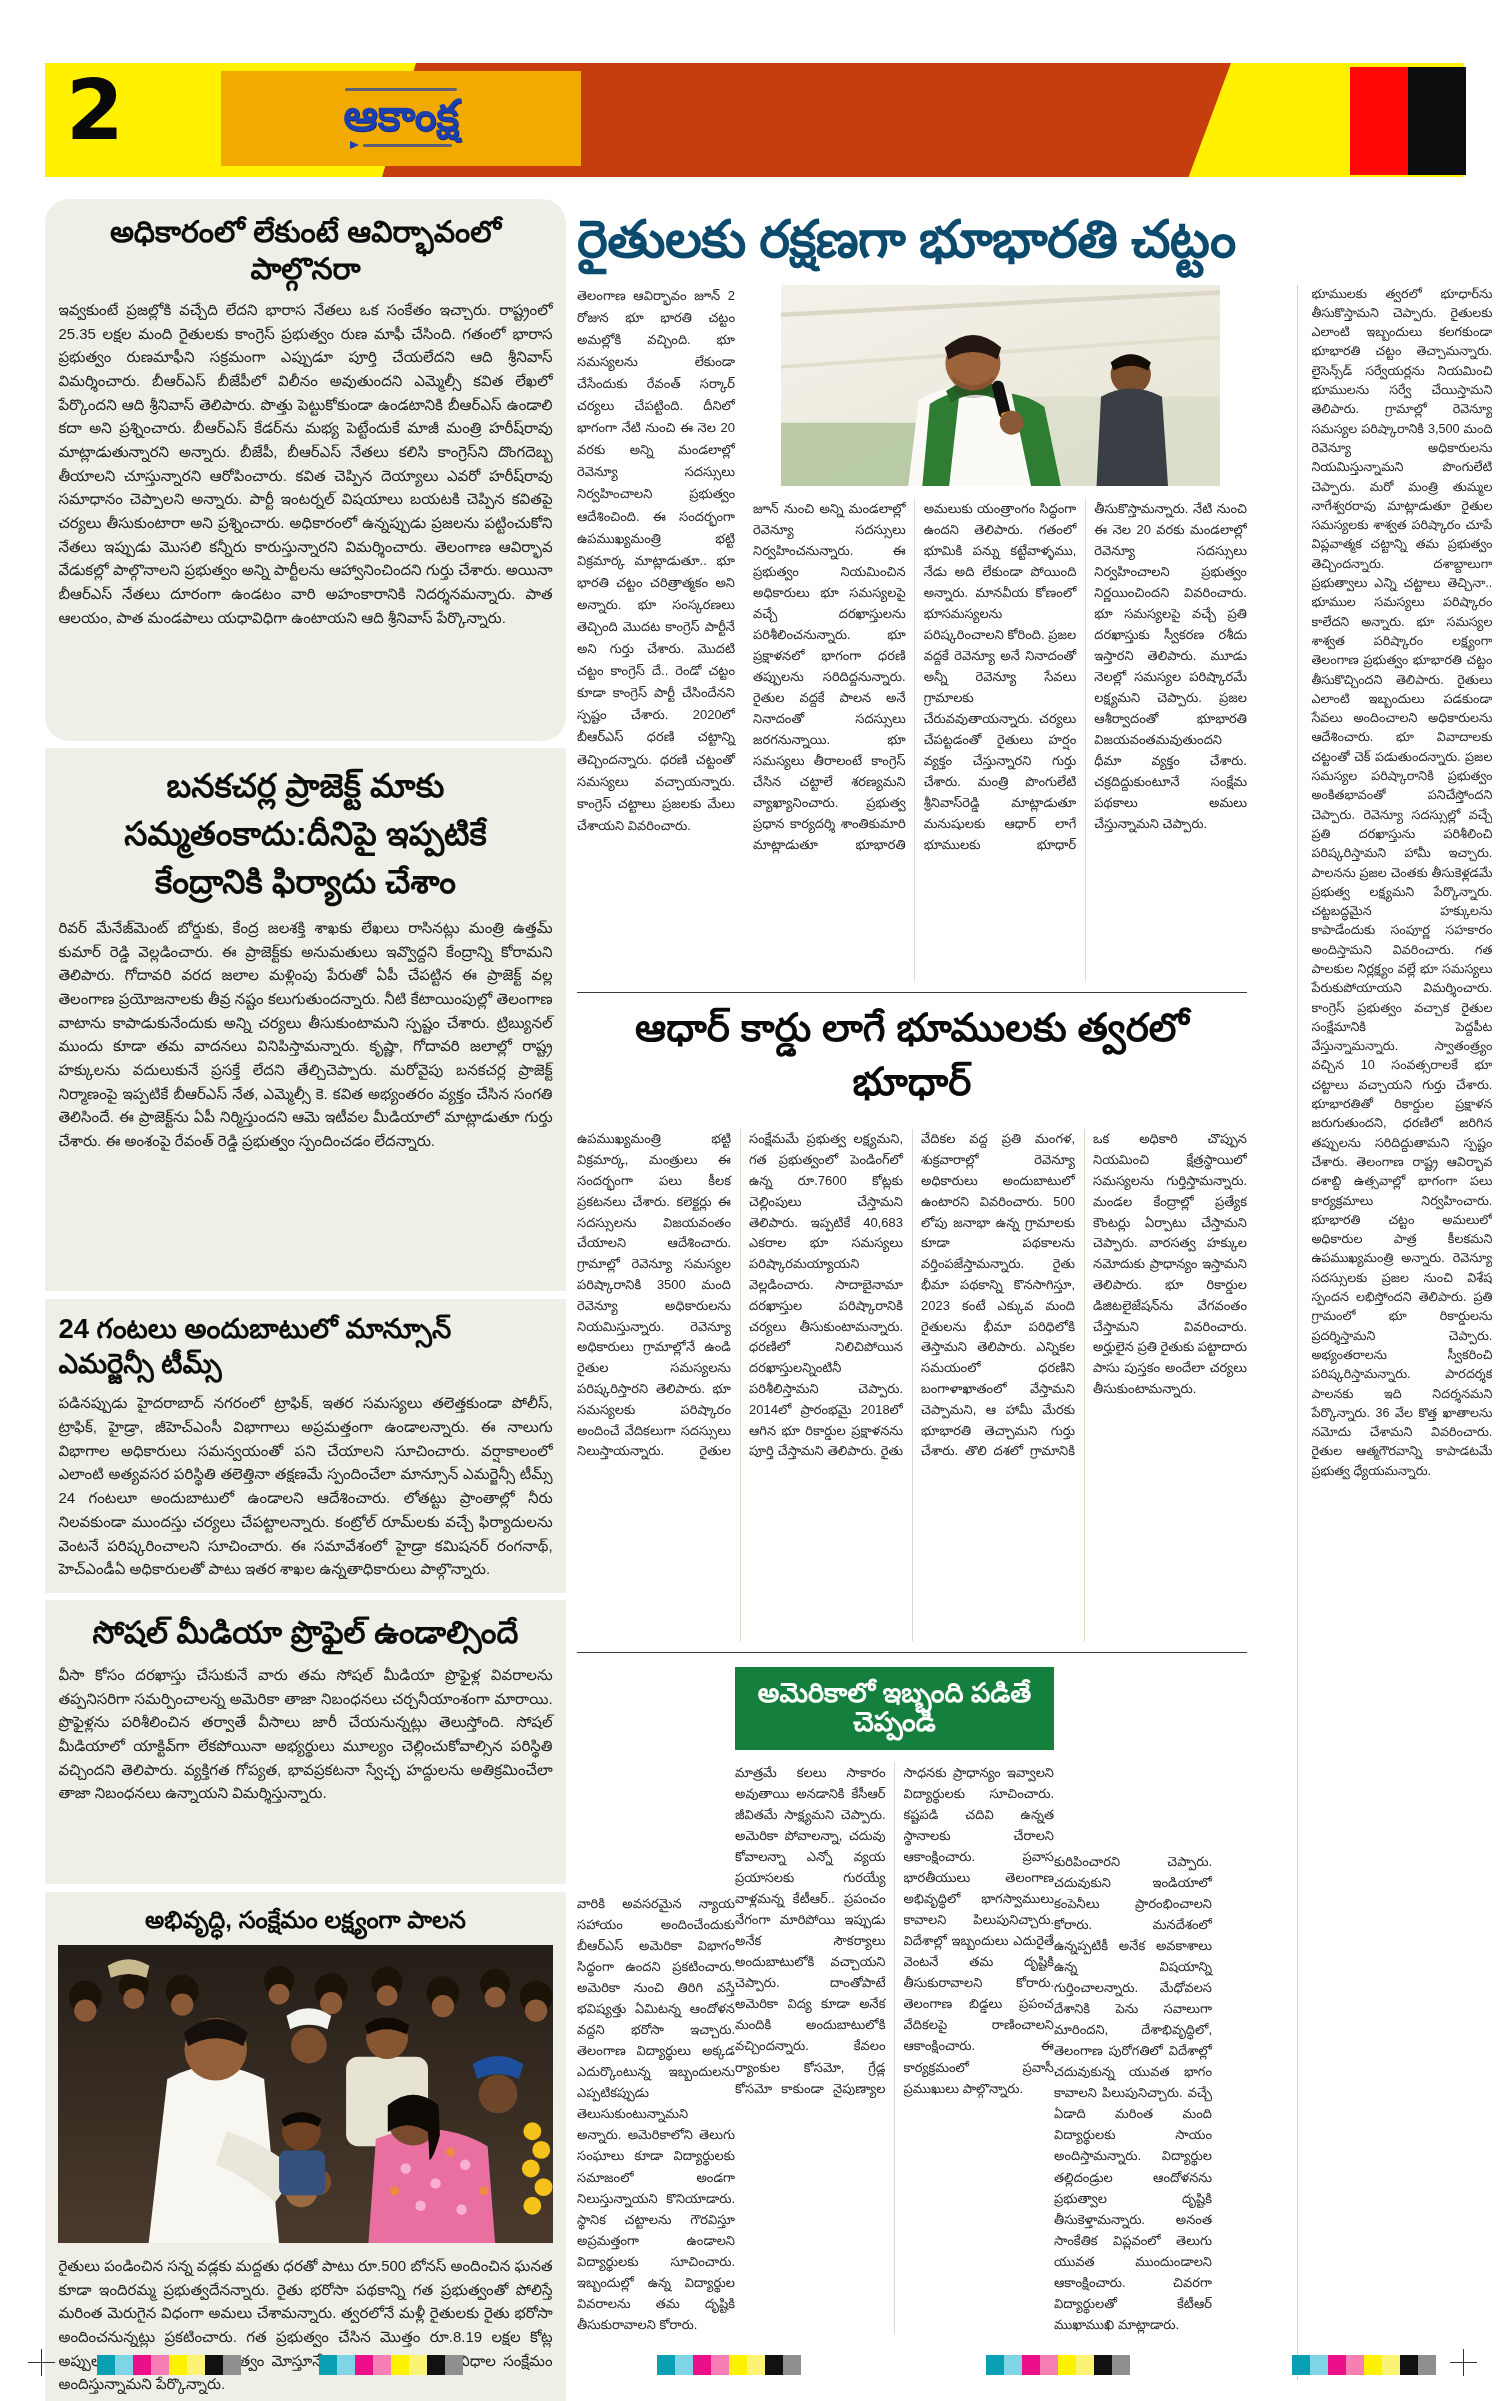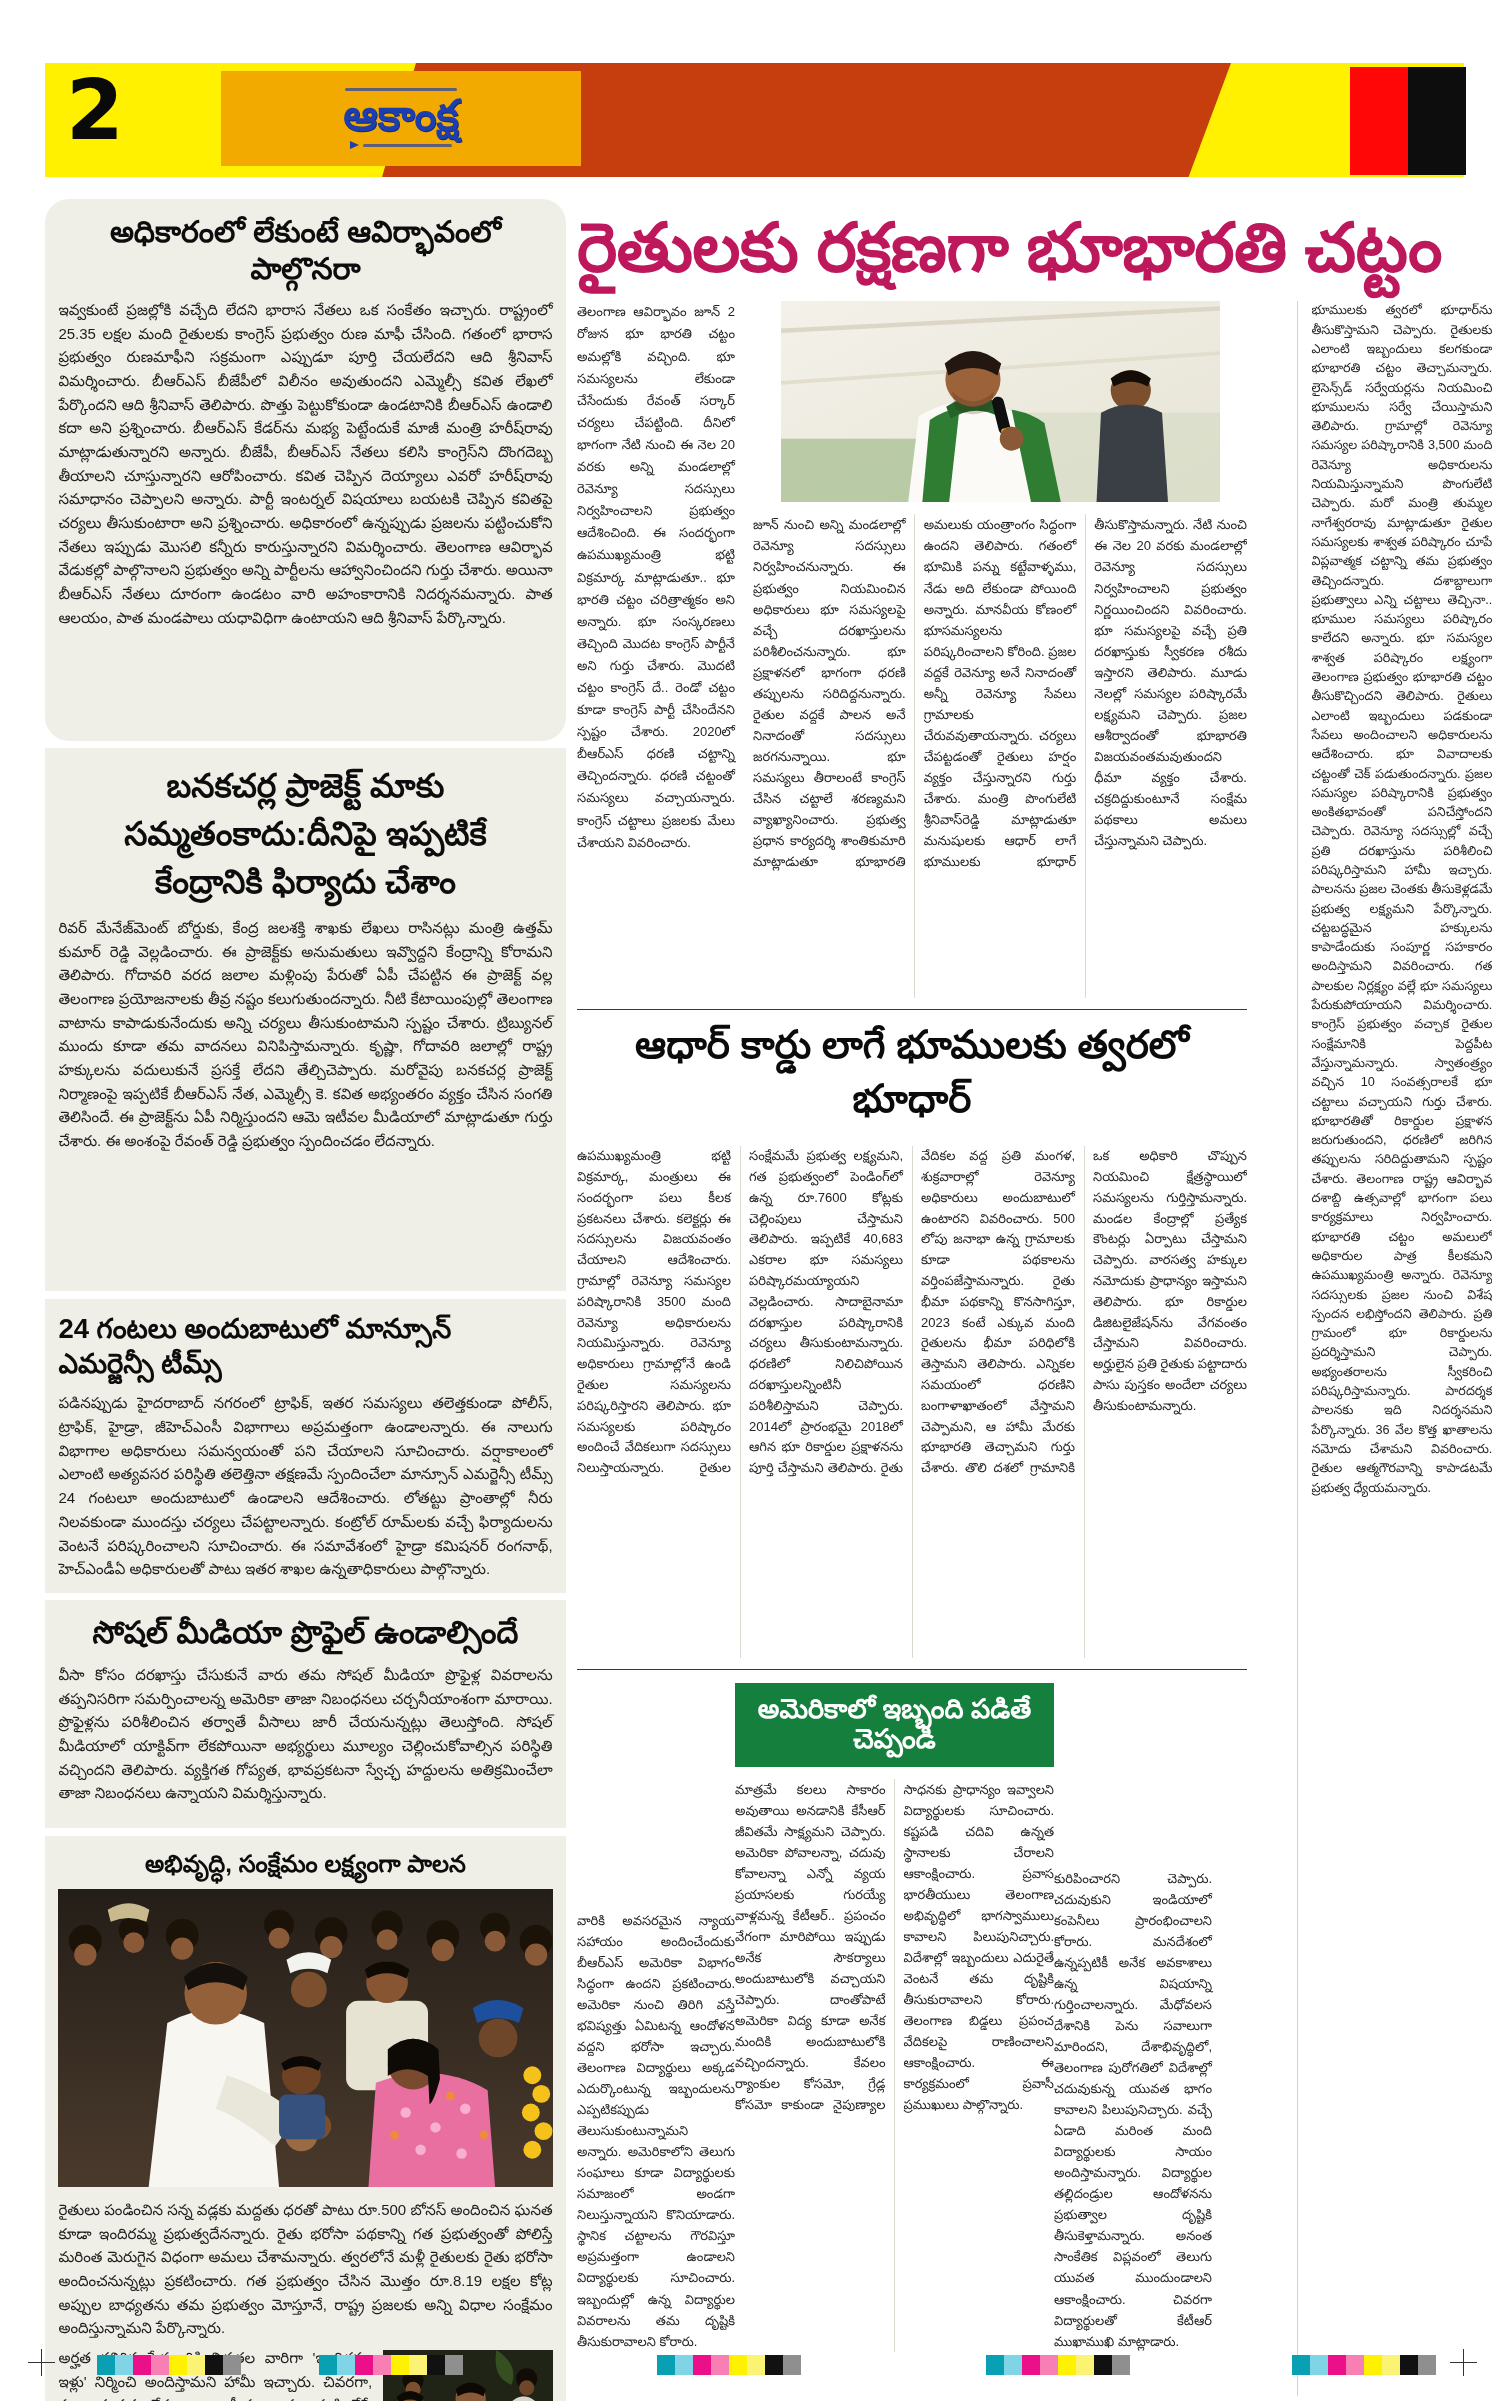--- a/index.html
+++ b/index.html
@@ -30,30 +30,30 @@
   
   .left-col{position:absolute;left:45px;top:199px;width:521px;display:flex;flex-direction:column;gap:7.4px;}
   .panel{background:#F0EFE7;padding:12px 13.4px;box-sizing:border-box;overflow:hidden;}
   .lh{color:#0d0d0d;font-weight:800;line-height:1.25;margin:1.5px 0 10.4px 0;}
   .lh.center{text-align:center;}
   .lh.prewrap{white-space:pre-line;}
   .lbody{font-size:15px;line-height:1.58;text-align:justify;color:#1c1c1c;}
   .p1{height:542px;border-radius:24px;}  .p1 .lh{font-size:30px;}
   .p2{height:543px;}  .p2 .lh{font-size:33px;line-height:1.45;}
   .p3{height:294px;}  .p3 .lh{font-size:27.5px;}
-  .p4{height:228px;}  .p4 .lh{font-size:31px;}
+  .p4{height:284px;}  .p4 .lh{font-size:31px;}
   .p5{height:579px;}  .p5 .lh{font-size:24px;}
   .photo-frame{width:100%;height:298px;margin:3px 0 10.4px 0;overflow:hidden;background:#2a2520;}
   .photo-frame svg{display:block;width:100%;height:100%;}
   .inset-photo{float:right;width:170px;height:125px;margin:4.5px 0 3px 10.4px;overflow:hidden;background:#1f2416;}
   .inset-photo svg{display:block;width:100%;height:100%;}
 
   
   .main{position:absolute;left:577px;top:212px;width:887px;}
-  .main-headline{font-size:68px;font-weight:800;color:#be185d;line-height:1.05;letter-spacing:-0.7px;
+  .main-headline{font-size:52px;font-weight:800;color:#0c4a6e;line-height:1.05;letter-spacing:-0.7px;
                  margin:0 0 18px 0;white-space:nowrap;}
   .main-row{display:flex;gap:18px;}
   .main-left{width:670px;flex:0 0 auto;}
   .rail{width:181px;flex:0 0 auto;border-left:0.7px solid #d5d3c7;padding-left:13.4px;
         font-size:12.7px;line-height:1.52;text-align:justify;color:#1e1e1e;height:2095px;overflow:hidden;margin-left:32px;}
 
   .m1-body{display:flex;gap:18px;height:703px;overflow:hidden;}
   .m1-col1{width:158px;flex:0 0 auto;font-size:13px;line-height:1.7;text-align:justify;}
   .m1-photo-area{width:494px;flex:0 0 auto;}
   .main-photo{width:439px;height:201px;margin:0 auto 12px auto;overflow:hidden;background:#f1eee6;}

